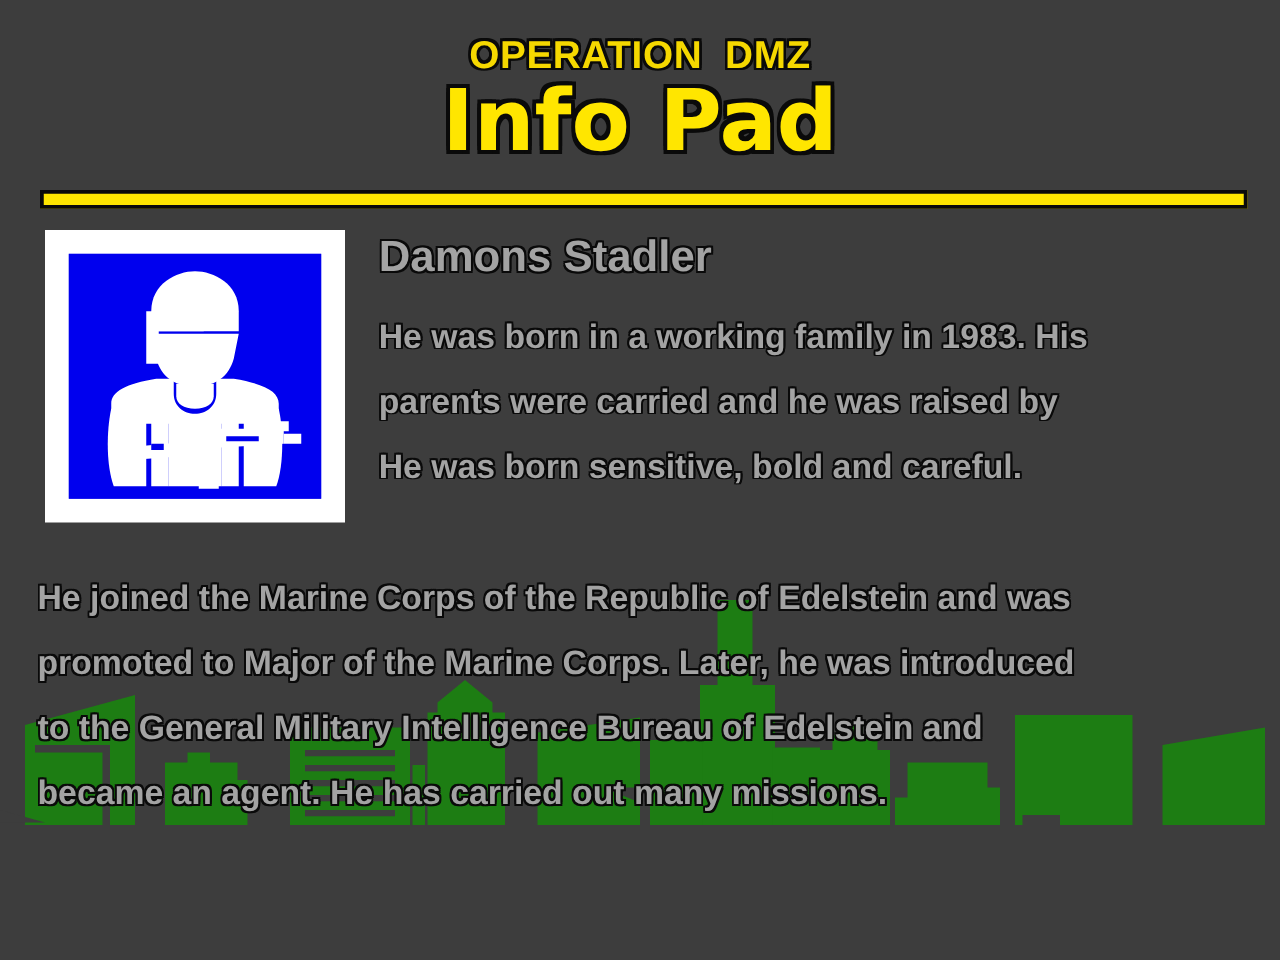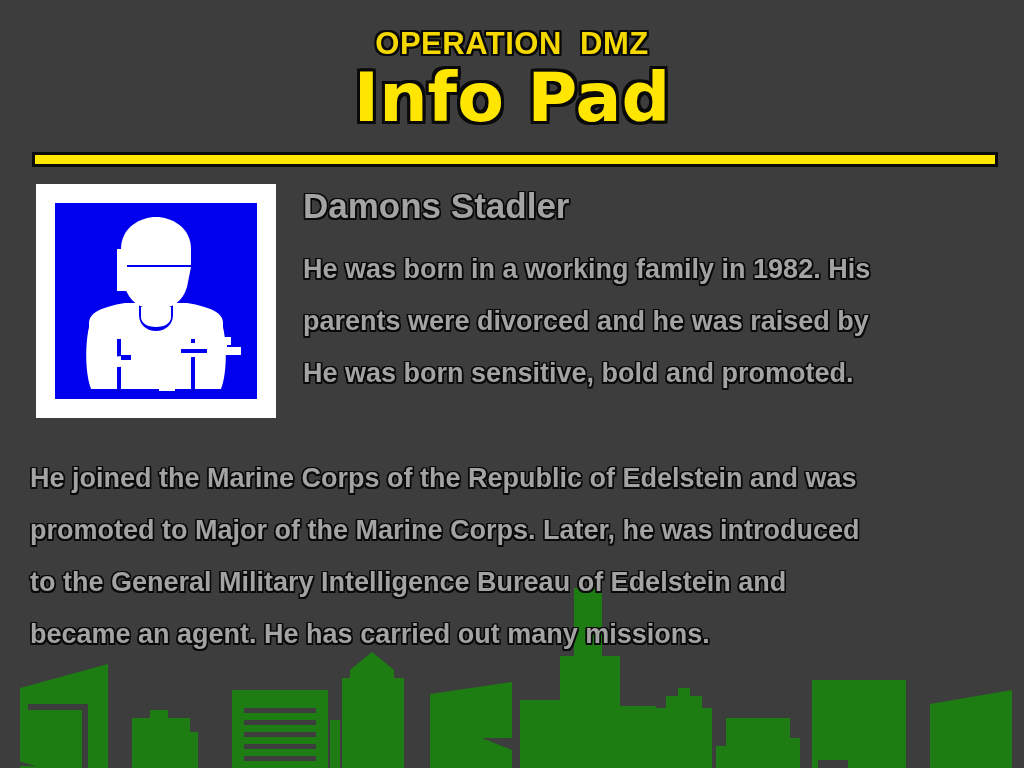--- a/index.html
+++ b/index.html
@@ -4,21 +4,21 @@
 <title>Operation DMZ - Info Pad</title>
 <style>
   html, body {
     margin: 0;
     padding: 0;
     background: #3d3d3d;
   }
   #screen {
     position: relative;
     width: 1024px;
-    height: 768px;
+    height: 660px;
     overflow: hidden;
     background: #3d3d3d;
     font-family: "DejaVu Sans", sans-serif;
     -webkit-font-smoothing: antialiased;
   }
 
   
   #skyline {
     position: absolute;
     left: 0;
@@ -269,23 +269,23 @@
       <g fill="#0000ee">
         <rect x="66" y="152" width="10" height="5"></rect>
         <rect x="126" y="146" width="26" height="4"></rect>
       </g>
     </svg>
   </div>
 
   <div id="profile-name" class="yellowtext">Damons Stadler</div>
 
   <div id="bio-top" class="yellowtext">
-    <span class="bioline">He was born in a working family in 1982. His</span>
-    <span class="bioline">parents were divorced and he was raised by</span>
-    <span class="bioline">He was born sensitive, bold and promoted.</span>
+    <span class="bioline">He was born in a working family in 1983. His</span>
+    <span class="bioline">parents were carried and he was raised by</span>
+    <span class="bioline">He was born sensitive, bold and careful.</span>
   </div>
 
   <div id="bio-bottom" class="yellowtext">
     <span class="bioline">He joined the Marine Corps of the Republic of Edelstein and was</span>
     <span class="bioline">promoted to Major of the Marine Corps. Later, he was introduced</span>
     <span class="bioline">to the General Military Intelligence Bureau of Edelstein and</span>
     <span class="bioline">became an agent. He has carried out many missions.</span>
   </div>
 
 </div>

